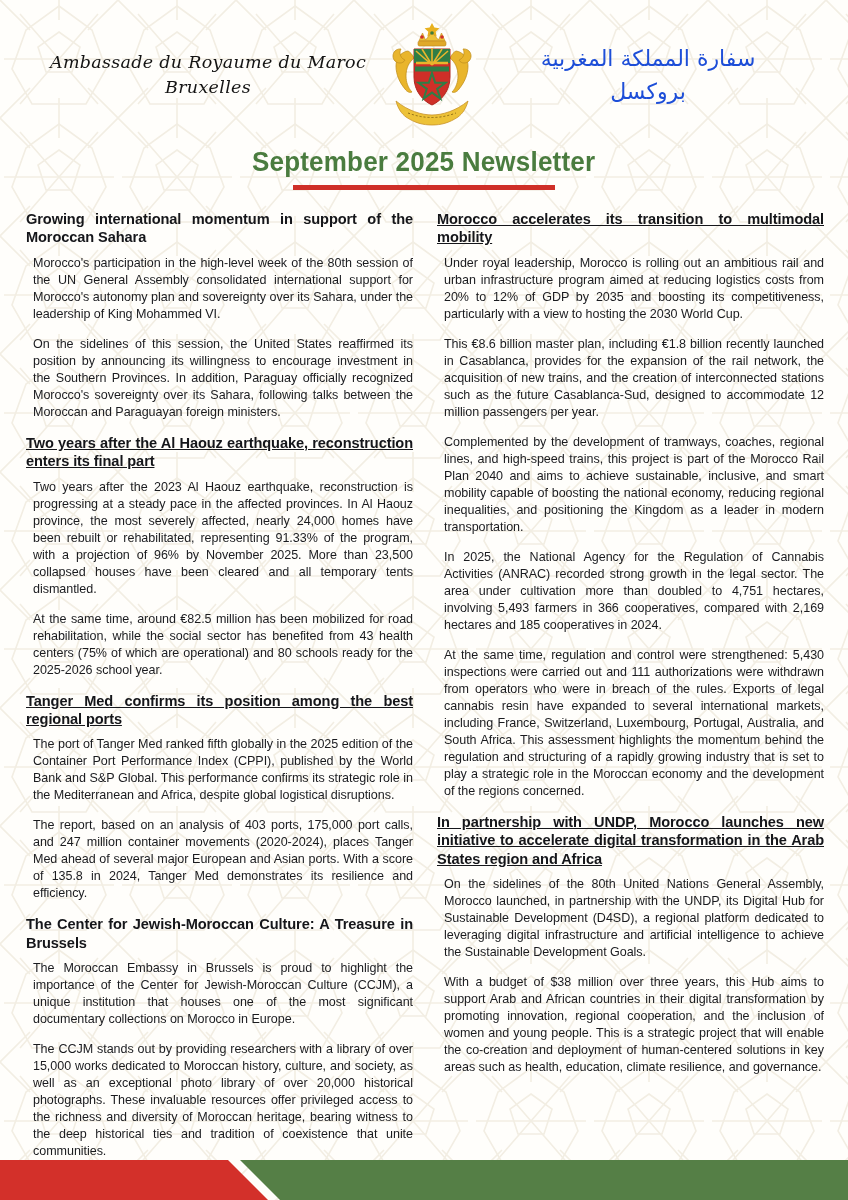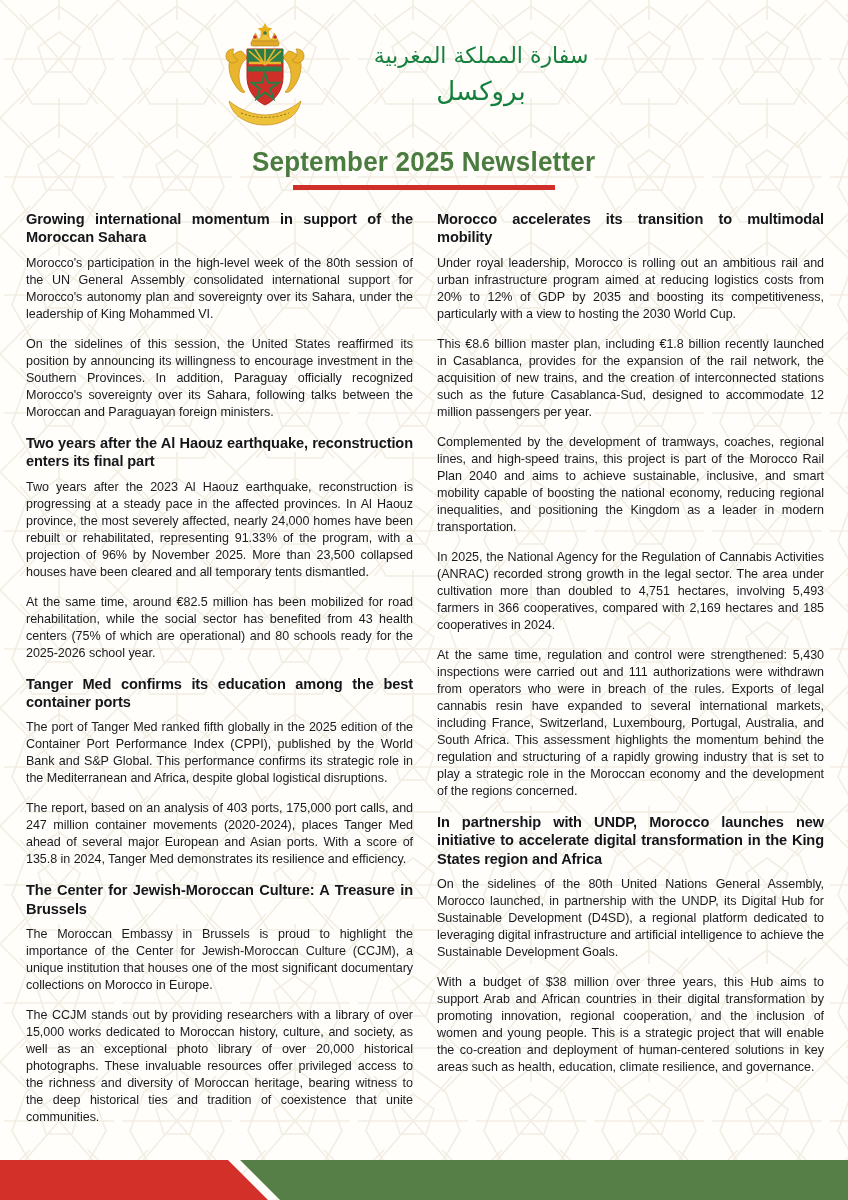--- a/index.html
+++ b/index.html
@@ -58,25 +58,25 @@
   .mast-fr .l2 { font-size: 17.5px; letter-spacing: .3px; }
 
   .emblem { flex: 0 0 96px; display: flex; justify-content: center; }
   .emblem svg { display: block; }
 
   .mast-ar {
     flex: 0 0 300px;
     text-align: center;
     direction: rtl;
     font-family: "DejaVu Sans", sans-serif;
-    color: #15803d;
+    color: #1d4ed8;
     line-height: 1.5;
   }
   .mast-ar .l1 { font-size: 22px; letter-spacing: 1px; white-space: nowrap; }
-  .mast-ar .l2 { font-size: 26px; letter-spacing: 1px; text-align: center; }
+  .mast-ar .l2 { font-size: 22px; letter-spacing: 1px; text-align: center; }
 
   
   .title-wrap { text-align: center; margin-top: 14px; text-decoration: underline; }
   .news-title {
     font-family: "Liberation Sans Narrow", "Liberation Sans", sans-serif;
     font-weight: 700;
     font-size: 28px;
     color: #4a7c3f;
     letter-spacing: .2px;
     transform: scaleX(0.93);
@@ -101,31 +101,32 @@
     font-family: "Liberation Sans", sans-serif;
     font-weight: 700;
     font-size: 14.6px;
     line-height: 1.26;
     color: #15161a;
     text-align: justify;
     text-align-last: left;
     letter-spacing: -0.1px;
     margin-bottom: 8px;
   }
-  h2.sec-title.justified { text-align: justify; }
+  h2.sec-title.justified { text-align: justify; text-decoration: underline; }
 
   p.para {
     font-family: "Liberation Sans", sans-serif;
     font-size: 12.55px;
     line-height: 1.355;
     color: #1a1b1f;
     text-align: justify;
     text-align-last: left;
     margin-bottom: 13px;
     letter-spacing: -0.05px;
+    margin-left: 7px;
   }
   .sec { margin-bottom: 9px; }
   .sec.tight h2.sec-title { margin-bottom: 6px; }
   .sec.gap-top { margin-top: 4px; }
 
   
   .footer-bands {
     position: absolute;
     left: 0;
     bottom: 0;
@@ -156,20 +157,24 @@
       </defs>
       <rect x="0" y="0" width="848" height="1200" fill="#fffefb"></rect>
       <rect x="0" y="0" width="848" height="1200" fill="url(#zellige)" opacity="0.55"></rect>
     </svg>
   </div>
 
   <div class="content-layer">
 
     <div class="masthead">
 
+      <div class="mast-fr">
+        <div class="l1">Ambassade du Royaume du Maroc</div>
+        <div class="l2">Bruxelles</div>
+      </div>
 
       <div class="emblem">
         <svg width="92" height="112" viewBox="0 0 92 112" xmlns="http://www.w3.org/2000/svg">
 
           <g>
             <path d="M46 4 l2.4 4.6 5 .6 -3.7 3.5 1 5 -4.7-2.5 -4.7 2.5 1-5 -3.7-3.5 5-.6z" fill="#e8b11e"></path>
             <path d="M33 22 l3.5 -8 3 7 6.5-7.5 6.5 7.5 3-7 3.5 8 z" fill="#edc238" stroke="#c8922a" stroke-width=".7"></path>
             <rect x="32" y="22" width="28" height="5" rx="1.5" fill="#e0a92a" stroke="#bd8520" stroke-width=".6"></rect>
             <circle cx="36" cy="18" r="1.8" fill="#cf2f28"></circle>
             <circle cx="46" cy="14" r="1.8" fill="#3e7c3e"></circle>
@@ -222,21 +227,21 @@
           <p class="para">On the sidelines of this session, the United States reaffirmed its position by announcing its willingness to encourage investment in the Southern Provinces. In addition, Paraguay officially recognized Morocco's sovereignty over its Sahara, following talks between the Moroccan and Paraguayan foreign ministers.</p>
         </div>
 
         <div class="sec">
           <h2 class="sec-title justified">Two years after the Al Haouz earthquake, reconstruction enters its final part</h2>
           <p class="para">Two years after the 2023 Al Haouz earthquake, reconstruction is progressing at a steady pace in the affected provinces. In Al Haouz province, the most severely affected, nearly 24,000 homes have been rebuilt or rehabilitated, representing 91.33% of the program, with a projection of 96% by November 2025. More than 23,500 collapsed houses have been cleared and all temporary tents dismantled.</p>
           <p class="para">At the same time, around €82.5 million has been mobilized for road rehabilitation, while the social sector has benefited from 43 health centers (75% of which are operational) and 80 schools ready for the 2025-2026 school year.</p>
         </div>
 
         <div class="sec">
-          <h2 class="sec-title justified">Tanger Med confirms its education among the best container ports</h2>
+          <h2 class="sec-title justified">Tanger Med confirms its position among the best regional ports</h2>
           <p class="para">The port of Tanger Med ranked fifth globally in the 2025 edition of the Container Port Performance Index (CPPI), published by the World Bank and S&amp;P Global. This performance confirms its strategic role in the Mediterranean and Africa, despite global logistical disruptions.</p>
           <p class="para">The report, based on an analysis of 403 ports, 175,000 port calls, and 247 million container movements (2020-2024), places Tanger Med ahead of several major European and Asian ports. With a score of 135.8 in 2024, Tanger Med demonstrates its resilience and efficiency.</p>
         </div>
 
         <div class="sec gap-top">
           <h2 class="sec-title">The Center for Jewish-Moroccan Culture: A Treasure in Brussels</h2>
           <p class="para">The Moroccan Embassy in Brussels is proud to highlight the importance of the Center for Jewish-Moroccan Culture (CCJM), a unique institution that houses one of the most significant documentary collections on Morocco in Europe.</p>
           <p class="para">The CCJM stands out by providing researchers with a library of over 15,000 works dedicated to Moroccan history, culture, and society, as well as an exceptional photo library of over 20,000 historical photographs. These invaluable resources offer privileged access to the richness and diversity of Moroccan heritage, bearing witness to the deep historical ties and tradition of coexistence that unite communities.</p>
         </div>
 
@@ -250,21 +255,21 @@
           <p class="para">This €8.6 billion master plan, including €1.8 billion recently launched in Casablanca, provides for the expansion of the rail network, the acquisition of new trains, and the creation of interconnected stations such as the future Casablanca-Sud, designed to accommodate 12 million passengers per year.</p>
           <p class="para">Complemented by the development of tramways, coaches, regional lines, and high-speed trains, this project is part of the Morocco Rail Plan 2040 and aims to achieve sustainable, inclusive, and smart mobility capable of boosting the national economy, reducing regional inequalities, and positioning the Kingdom as a leader in modern transportation.</p>
         </div>
 
         <div class="sec tight">
           <p class="para">In 2025, the National Agency for the Regulation of Cannabis Activities (ANRAC) recorded strong growth in the legal sector. The area under cultivation more than doubled to 4,751 hectares, involving 5,493 farmers in 366 cooperatives, compared with 2,169 hectares and 185 cooperatives in 2024.</p>
           <p class="para">At the same time, regulation and control were strengthened: 5,430 inspections were carried out and 111 authorizations were withdrawn from operators who were in breach of the rules. Exports of legal cannabis resin have expanded to several international markets, including France, Switzerland, Luxembourg, Portugal, Australia, and South Africa. This assessment highlights the momentum behind the regulation and structuring of a rapidly growing industry that is set to play a strategic role in the Moroccan economy and the development of the regions concerned.</p>
         </div>
 
         <div class="sec">
-          <h2 class="sec-title justified">In partnership with UNDP, Morocco launches new initiative to accelerate digital transformation in the King States region and Africa</h2>
+          <h2 class="sec-title justified">In partnership with UNDP, Morocco launches new initiative to accelerate digital transformation in the Arab States region and Africa</h2>
           <p class="para">On the sidelines of the 80th United Nations General Assembly, Morocco launched, in partnership with the UNDP, its Digital Hub for Sustainable Development (D4SD), a regional platform dedicated to leveraging digital infrastructure and artificial intelligence to achieve the Sustainable Development Goals.</p>
           <p class="para">With a budget of $38 million over three years, this Hub aims to support Arab and African countries in their digital transformation by promoting innovation, regional cooperation, and the inclusion of women and young people. This is a strategic project that will enable the co-creation and deployment of human-centered solutions in key areas such as health, education, climate resilience, and governance.</p>
         </div>
 
       </div>
     </div>
 
   </div>
 
   <div class="footer-bands">

